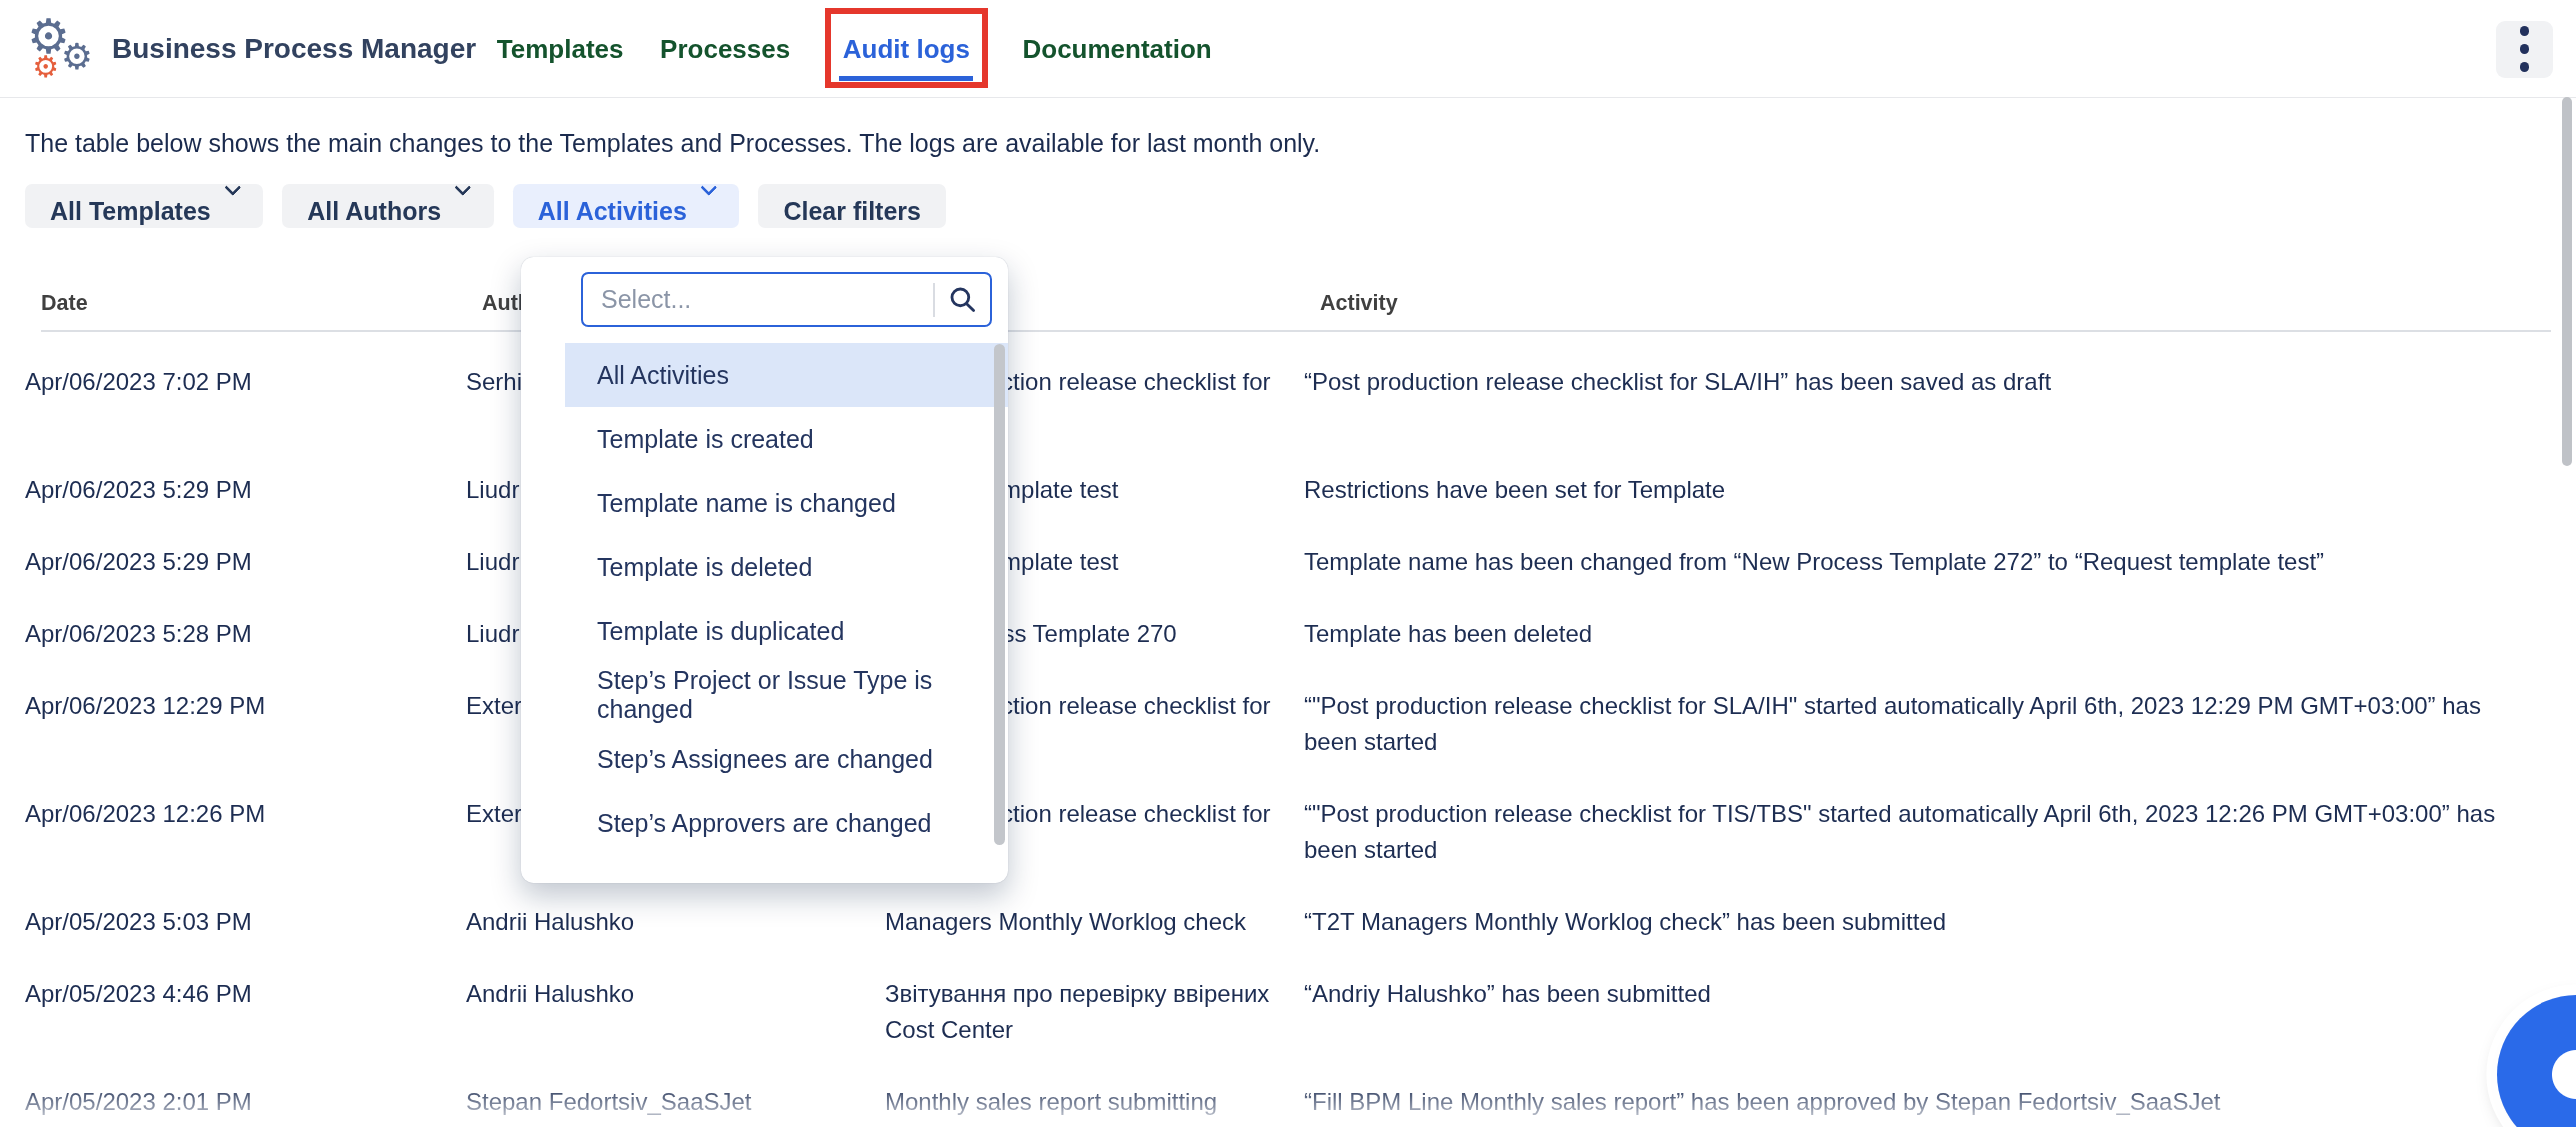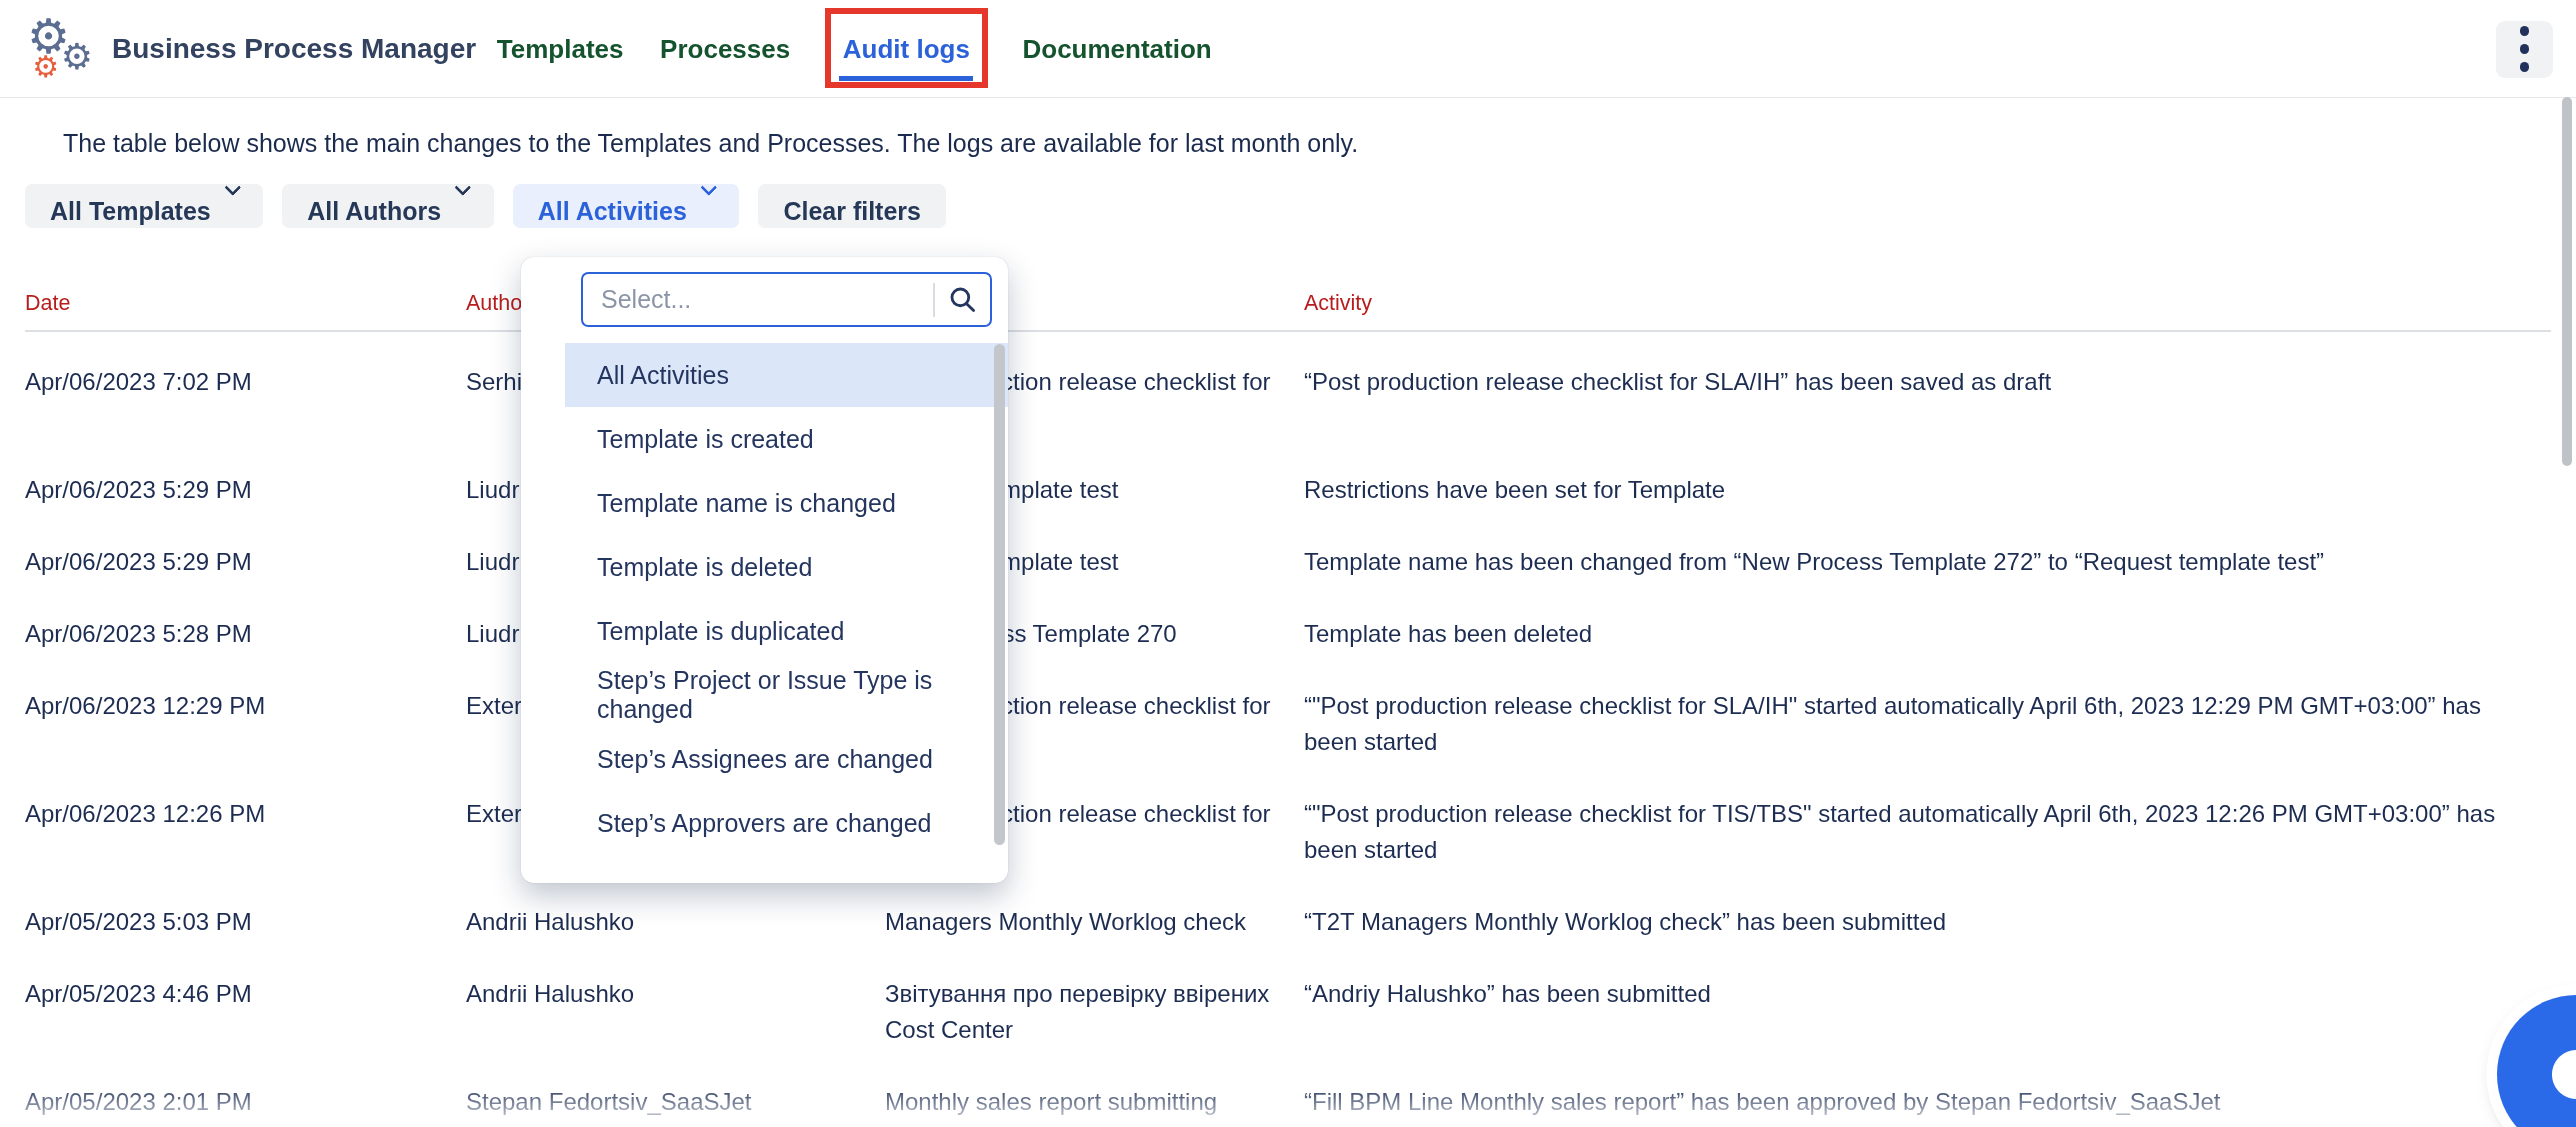--- a/index.html
+++ b/index.html
@@ -21,34 +21,34 @@
   .nav-item { font-size:26px; font-weight:700; color:#14532d; position:relative; padding:3.6px 1.8px; cursor:pointer; }
   .nav-item.active { color:#2b62d9; margin:12px 16px; }
   .nav-item.active .underline { position:absolute; left:-1.8px; right:-1.8px; bottom:-12.5px; height:4.5px; background:#2b62d9; }
   .nav-item.active .red-box { position:absolute; left:-16px; right:-16px; top:-21.5px; bottom:-19.7px;
                               border:6.3px solid #e5372c; pointer-events:none; }
   #kebab { position:absolute; right:23px; top:20.6px; width:57px; height:57px; background:#f1f2f4;
            border-radius:9px; display:flex; flex-direction:column; align-items:center; justify-content:center; gap:8px; cursor:pointer; }
   #kebab i { width:9.8px; height:9.8px; border-radius:50%; background:#22315c; }
 
   
-  #intro { position:absolute; left:25px; top:129px; font-size:25px; color:#1b2b4e;margin-left:38px; }
+  #intro { position:absolute; left:25px; top:129px; font-size:25px; color:#1b2b4e; }
   #chips { position:absolute; left:25px; top:184px; display:flex; gap:19px; }
   .chip { height:44px; line-height:54px; padding:0 25px; border-radius:7.2px; background:#f1f2f4;
           font-size:25px; font-weight:700; color:#253858; display:flex; align-items:flex-start; cursor:pointer; }
   .chip .chev { display:inline-block; width:11.6px; height:11.6px; border-right:3.6px solid #253858;
                 border-bottom:3.6px solid #253858; transform:rotate(45deg) translate(-1.8px,-1.8px);
                 margin-left:16px; border-radius:1.8px; }
   .chip.active { background:#e9effd; color:#2b62d9; }
   .chip.active .chev { border-color:#2b62d9; }
 
   
   #table { position:absolute; left:25px; top:291px; width:2526px; }
-  .thead { display:grid; grid-template-columns:441px 419px 419px 1fr; font-size:21.5px; font-weight:400;
-           color:#b91c1c; padding-bottom:14.3px; border-bottom:2.7px solid #dcdfe4; }
+  .thead { display:grid; grid-template-columns:441px 419px 419px 1fr; font-size:21.5px; font-weight:700;
+           color:#404040; padding-bottom:14.3px; border-bottom:2.7px solid #dcdfe4;margin-left:16px; }
   .tbody .trow { display:grid; grid-template-columns:441px 419px 419px 1fr; padding:18px 0;
                  font-size:24px; color:#1d2d52; line-height:36px; }
   .tbody .trow:first-child { padding-top:32px; }
   .tcell { padding-right:27px; }
 
   
   #dropdown { position:absolute; left:521px; top:257px; width:487px; height:626px; background:#fff;
               border-radius:12.5px; box-shadow:0 0 0.9px rgba(9,30,66,.31), 0 12.5px 30px rgba(9,30,66,.25); z-index:10;padding-left:44px; }
   #search-box { margin:15px 16px 0 16px; height:55px; border:2.7px solid #2b62d9; border-radius:7.2px;
                 display:flex; align-items:center; background:#fff; }

